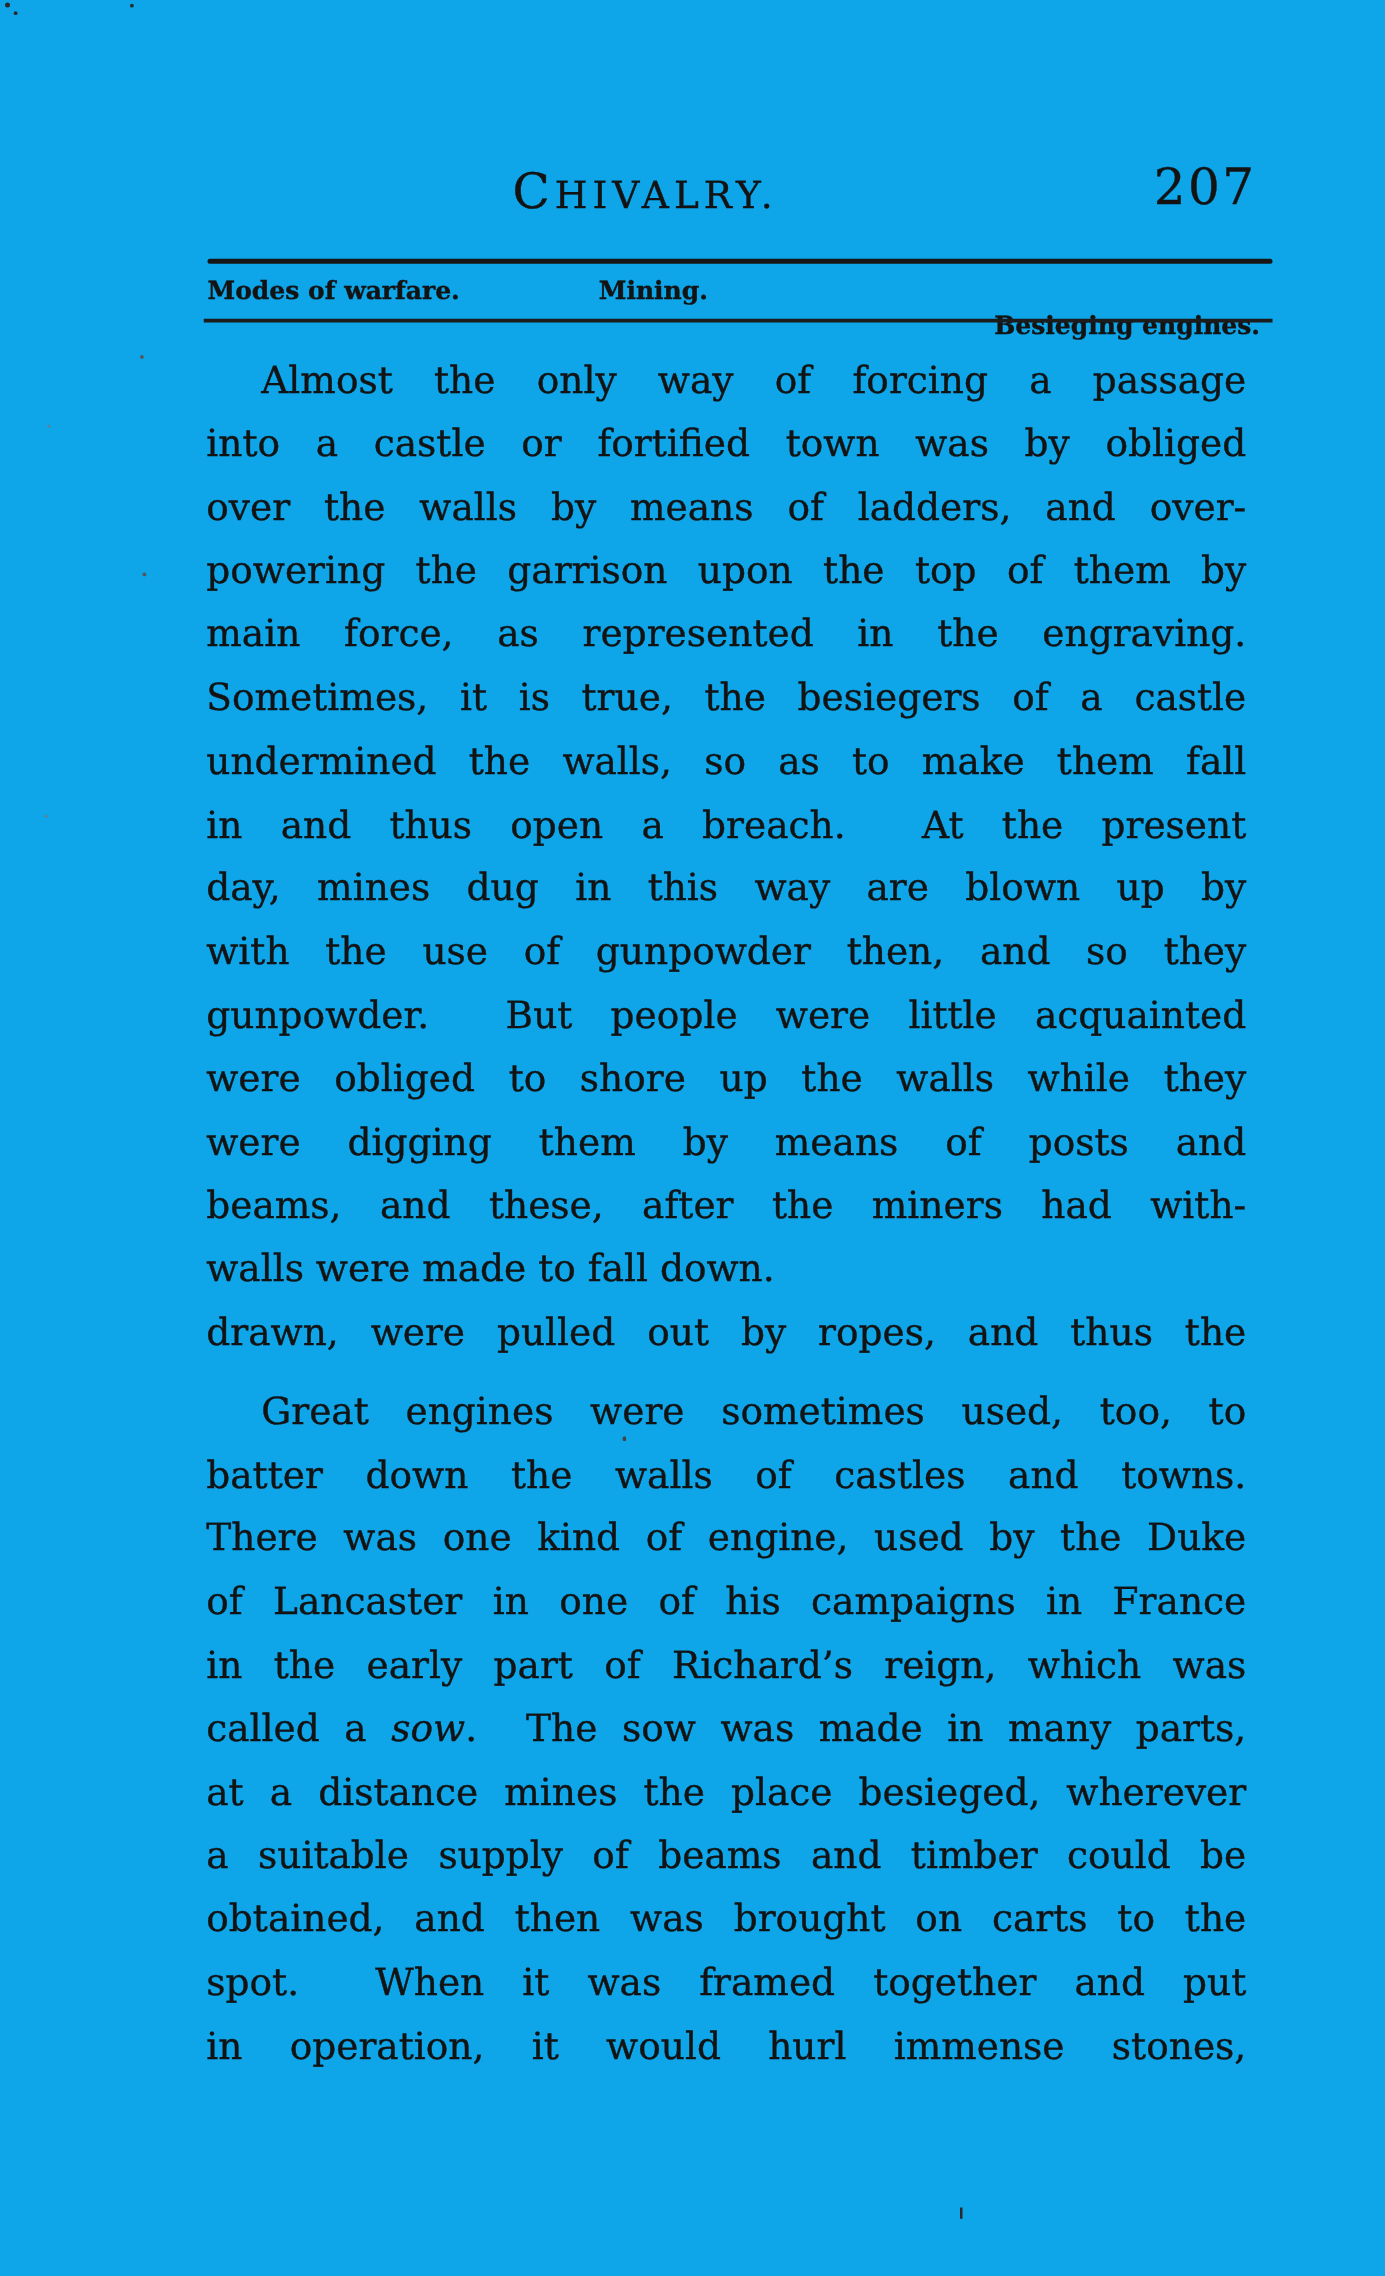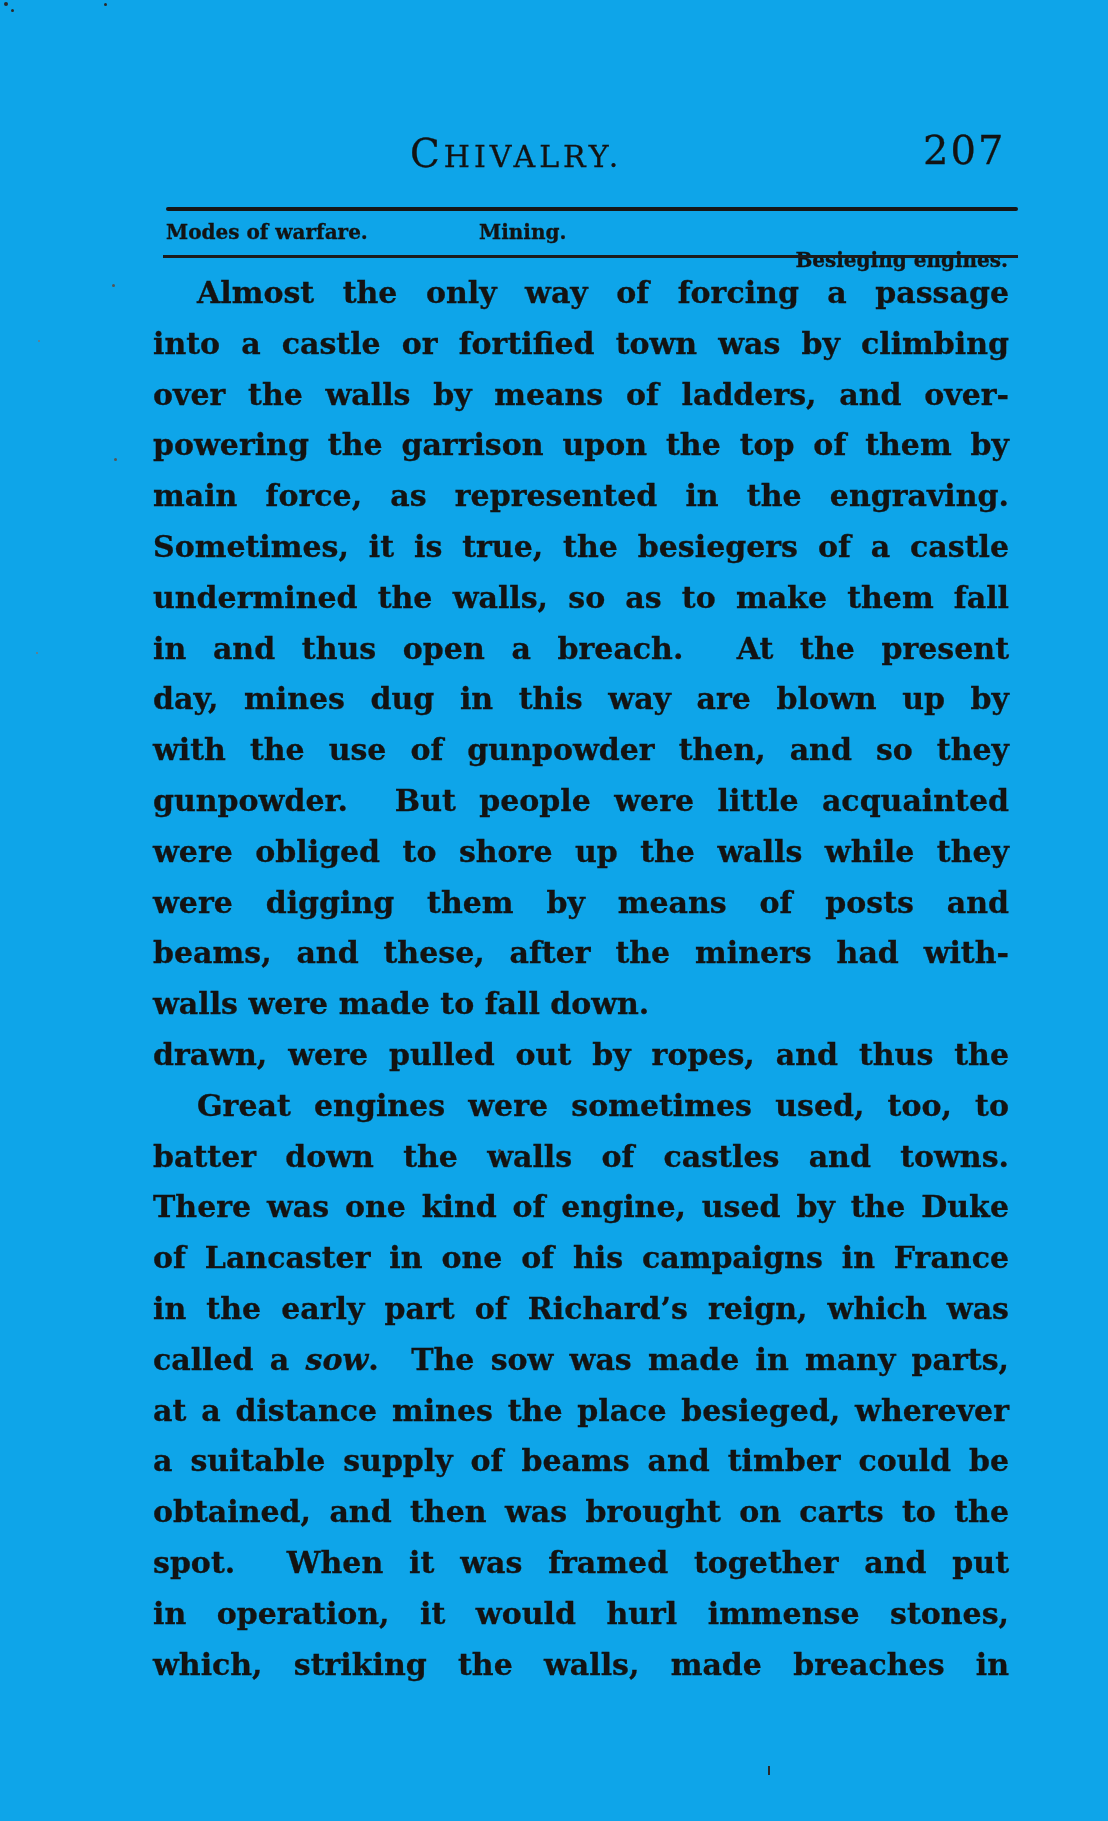--- a/index.html
+++ b/index.html
@@ -57,21 +57,21 @@
   .head-left   { left: 166px; }
   .head-center { left: 479px; }
   .head-right  { right: 100px; margin-top: 28px; }
   .body-text {
     position: absolute;
     top: 268px;
     left: 153px;
     width: 856px;
     font-size: 30px;
   }
-  .para { margin: 0; font-weight: bold; }
+  .para { margin: 12px; }
   .line {
     height: 50.8px;
     line-height: 50.8px;
     text-align: justify;
     text-align-last: justify;
     white-space: pre-wrap;
     overflow: visible;
   }
   .line.indent { text-indent: 44px; }
   .line.nojust { text-align-last: left; }
@@ -95,21 +95,21 @@
 
   <span class="head head-left">Modes of warfare.</span>
   <span class="head head-center">Mining.</span>
   <span class="head head-right">Besieging engines.</span>
 
   <div class="rule-thin"></div>
 
   <div class="body-text">
       <div class="para">
         <div class="line indent">Almost the only way of forcing a passage</div>
-        <div class="line">into a castle or fortified town was by climbing</div>
+        <div class="line">into a castle or fortified town was by obliged</div>
         <div class="line">over the walls by means of ladders, and over-</div>
         <div class="line">powering the garrison upon the top of them by</div>
         <div class="line">main force, as represented in the engraving.</div>
         <div class="line">Sometimes, it is true, the besiegers of a castle</div>
         <div class="line">undermined the walls, so as to make them fall</div>
         <div class="line">in and thus open a breach.  At the present</div>
         <div class="line">day, mines dug in this way are blown up by</div>
         <div class="line">with the use of gunpowder then, and so they</div>
         <div class="line">gunpowder.  But people were little acquainted</div>
         <div class="line">were obliged to shore up the walls while they</div>
@@ -123,21 +123,20 @@
         <div class="line">batter down the walls of castles and towns.</div>
         <div class="line">There was one kind of engine, used by the Duke</div>
         <div class="line">of Lancaster in one of his campaigns in France</div>
         <div class="line">in the early part of Richard’s reign, which was</div>
         <div class="line"><span>called a </span><em>sow</em><span>.  The sow was made in many parts,</span></div>
         <div class="line">at a distance mines the place besieged, wherever</div>
         <div class="line">a suitable supply of beams and timber could be</div>
         <div class="line">obtained, and then was brought on carts to the</div>
         <div class="line">spot.  When it was framed together and put</div>
         <div class="line">in operation, it would hurl immense stones,</div>
-        <div class="line">which, striking the walls, made breaches in</div>
       </div>
     </div>
 
   <div class="speck" style="left:4px;  top:2px;  width:4px; height:4px;"></div>
   <div class="speck" style="left:11px; top:9px;  width:3px; height:3px;"></div>
   <div class="speck" style="left:104px;top:3px;  width:3px; height:3px;"></div>
   <div class="speck" style="left:112px;top:284px; width:3px; height:3px; background:#555;"></div>
   <div class="speck" style="left:114px;top:458px; width:3px; height:3px; background:#555;"></div>
   <div class="speck" style="left:38px; top:340px; width:2px; height:2px; background:#777;"></div>
   <div class="speck" style="left:36px; top:652px; width:2px; height:2px; background:#777;"></div>

